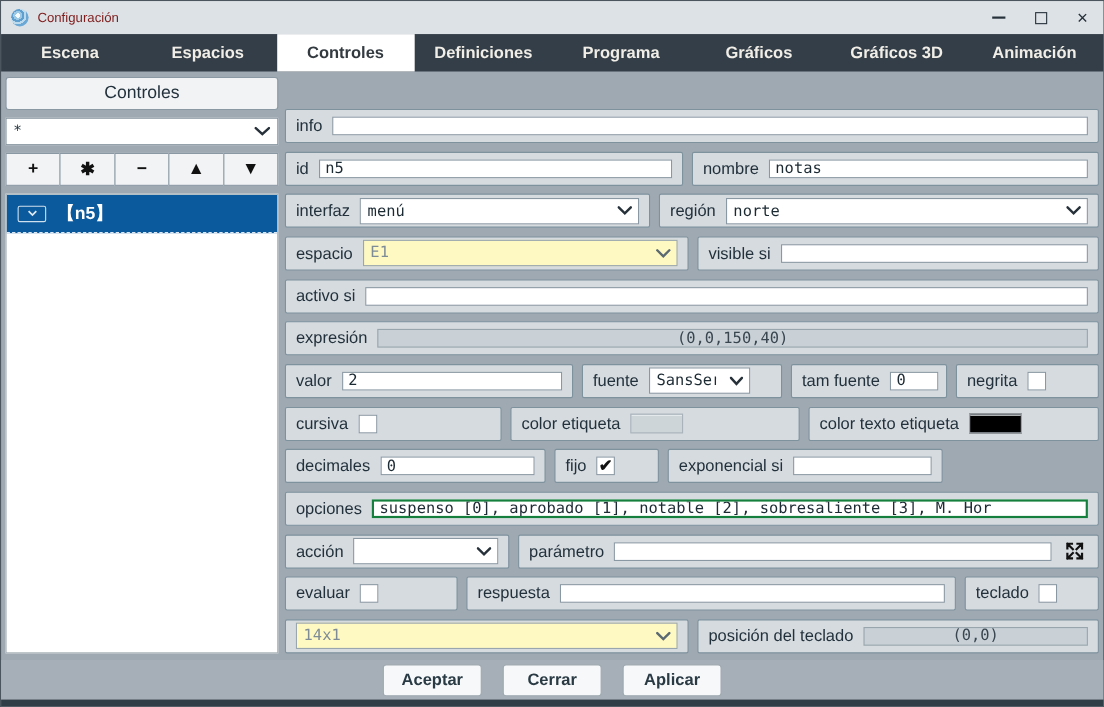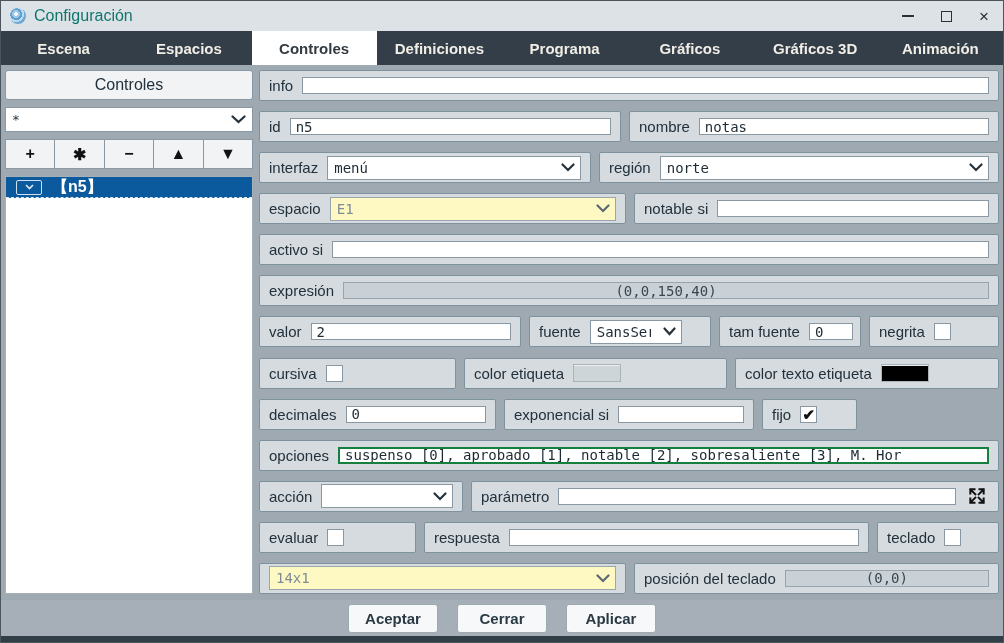--- a/index.html
+++ b/index.html
@@ -6,21 +6,21 @@
   html,body { width:1004px; height:643px; }
   body { font-family:"Liberation Sans", sans-serif; background:#9fa9b2; overflow:hidden; }
 
   .window { width:1004px; height:643px; display:flex; flex-direction:column;
             border:1px solid #4a555e; background:#9fa9b2; }
 
   
   .titlebar { height:30px; background:#dde2e6; display:flex; align-items:center; flex:0 0 auto; }
   .app-icon { width:16px; height:16px; border-radius:50%; margin:0 8px 0 9px;
               background:radial-gradient(circle at 38% 38%, #f4fafe 0 2px, #9dc8e6 2px 4px, #5e9fd0 4px 6px, #bcdaee 6px 8px, #6ba8d6 8px 10px); }
-  .title-text { font-size:16px; color:#0f766e; }
+  .title-text { font-size:12px; color:#7f1d1d; }
   .win-controls { margin-left:auto; display:flex; height:100%; }
   .win-btn { width:38px; height:100%; display:flex; align-items:center; justify-content:center; cursor:default; }
   .min-glyph { width:12px; height:2px; background:#26313a; display:block; }
   .max-glyph { width:11px; height:11px; border:1.5px solid #26313a; display:block; }
   .close-glyph { font-size:17px; color:#26313a; line-height:1; }
 
   
   .tabbar { height:34px; background:#333e48; display:flex; flex:0 0 auto; }
   .tab { flex:1; display:flex; align-items:center; justify-content:center;
          font-size:15px; font-weight:bold; color:#f1eee7; cursor:default; }
@@ -33,28 +33,28 @@
   .left { flex:0 0 248px; display:flex; flex-direction:column; gap:7px; }
   .panel-header { height:30px; background:#f1f3f5; border:1px solid #8a98a3; border-radius:3px;
                   display:flex; align-items:center; justify-content:center; font-size:16px; color:#22313c; }
   .filter-select { height:25px; background:#fff; border:1px solid #8a98a3; display:flex; align-items:center; padding:0 6px; }
   .filter-select .val { flex:1; font:13px "DejaVu Sans Mono", monospace; color:#22313c; }
   .toolbar { display:flex; }
   .tbtn { flex:1; height:30px; background:#f1f3f5; border:1px solid #8a98a3; margin-left:-1px;
           font-size:16px; font-weight:bold; color:#111; display:flex; align-items:center; justify-content:center; cursor:default; }
   .tbtn:first-child { margin-left:0; }
   .list { flex:1; background:#ffffff; border:1px solid #a5afb6; overflow:hidden; }
-  .list-item { height:21px; display:flex; align-items:center; gap:10px; padding:0 10px;
+  .list-item { height:35px; display:flex; align-items:center; gap:10px; padding:0 10px;
                font-size:16px; font-weight:bold; }
   .list-item.selected { background:#0b5a9e; color:#ffffff; border-bottom:1px dashed #dfe8f0; }
   .combo-icon { width:26px; height:15px; border:1px solid #cfe0ee; border-radius:2px;
                 display:flex; align-items:center; justify-content:center; }
 
   
-  .right { flex:1; display:flex; flex-direction:column; justify-content:space-between; min-width:0; }
+  .right { flex:1; display:flex; flex-direction:column; justify-content:space-between; min-width:0;margin-top:29px; }
   .row { display:flex; gap:8px; height:31px; flex:0 0 auto; }
   .grp { flex:1; min-width:0; display:flex; align-items:center; gap:9px; background:#d6dbdf;
          border:1px solid #7e929e; border-radius:2px; padding:0 9px; }
   .lbl { font-size:15px; color:#22313c; white-space:nowrap; }
   .txt { flex:1; min-width:0; height:17px; border:1px solid #8a98a3; background:#fff;
          font:14px "DejaVu Sans Mono", monospace; color:#1c2a33; padding:0 5px; }
   .txt.dis { background:#c9d1d7; border-color:#99a5ad; color:#39464f;text-align:center; }
   .txt.focus { border:2px solid #15803d; }
   .sel { height:24px; background:#fff; border:1px solid #8a98a3; display:flex; align-items:center;
          padding:0 5px 0 6px; gap:12px; cursor:default; }
@@ -189,21 +189,21 @@
           <div class="sel dis grow">
             <span class="val">E1</span>
             <span class="chev">
                 <svg width="14" height="9" viewBox="0 0 14 9">
                   <polyline points="1.5,1.5 7,7 12.5,1.5" fill="none" stroke="#5b6972" stroke-width="2.2" stroke-linecap="round"></polyline>
                 </svg>
               </span>
           </div>
         </div>
         <div class="grp">
-          <span class="lbl">notable si</span>
+          <span class="lbl">visible si</span>
           <input class="txt" value="" style="">
         </div>
       </div>
 
       <div class="row">
         <div class="grp">
           <span class="lbl">activo si</span>
           <input class="txt" value="" style="">
         </div>
       </div>
@@ -254,27 +254,27 @@
           <span class="lbl">color texto etiqueta</span>
           <span class="swatch" style="background: rgb(0, 0, 0);"></span>
         </div>
       </div>
 
       <div class="row">
         <div class="grp" style="flex:0 0 237px">
           <span class="lbl">decimales</span>
           <input class="txt" value="0" style="">
         </div>
-        <div class="grp" style="flex:0 0 250px">
-          <span class="lbl">exponencial si</span>
-          <input class="txt" value="" style="">
-        </div>
         <div class="grp" style="flex:0 0 95px">
           <span class="lbl">fijo</span>
           <span class="cb on">✔</span>
+        </div>
+        <div class="grp" style="flex:0 0 250px">
+          <span class="lbl">exponencial si</span>
+          <input class="txt" value="" style="">
         </div>
       </div>
 
       <div class="row">
         <div class="grp">
           <span class="lbl">opciones</span>
           <input class="txt focus" value="suspenso [0], aprobado [1], notable [2], sobresaliente [3], M. Hor" style="">
         </div>
       </div>
 

